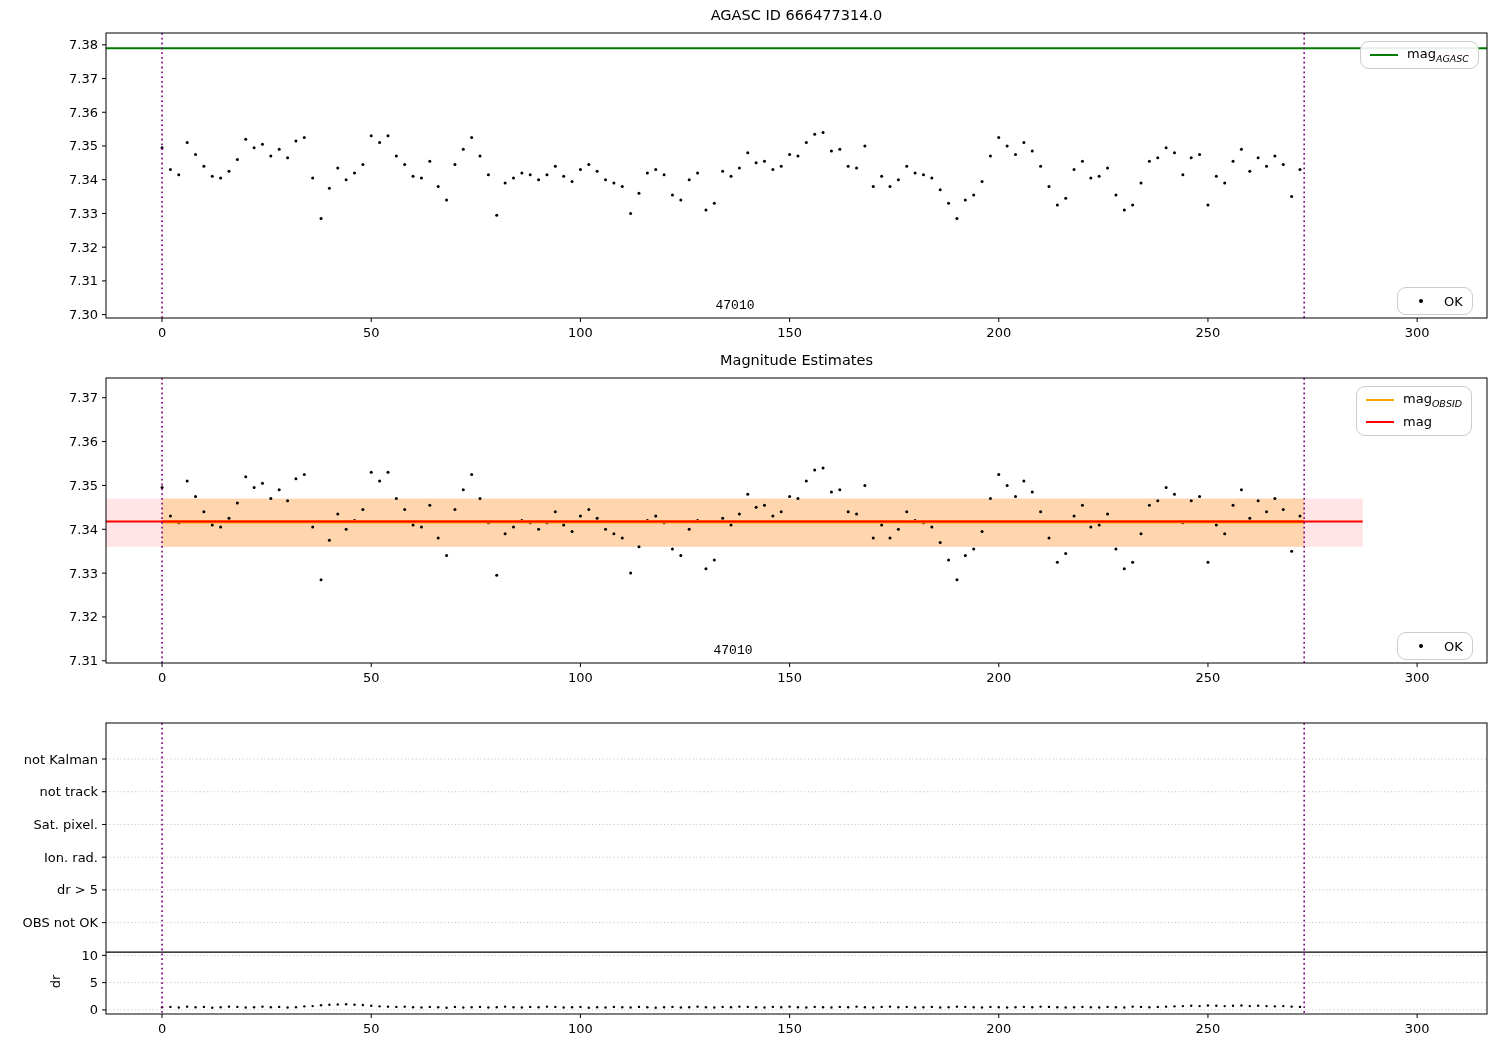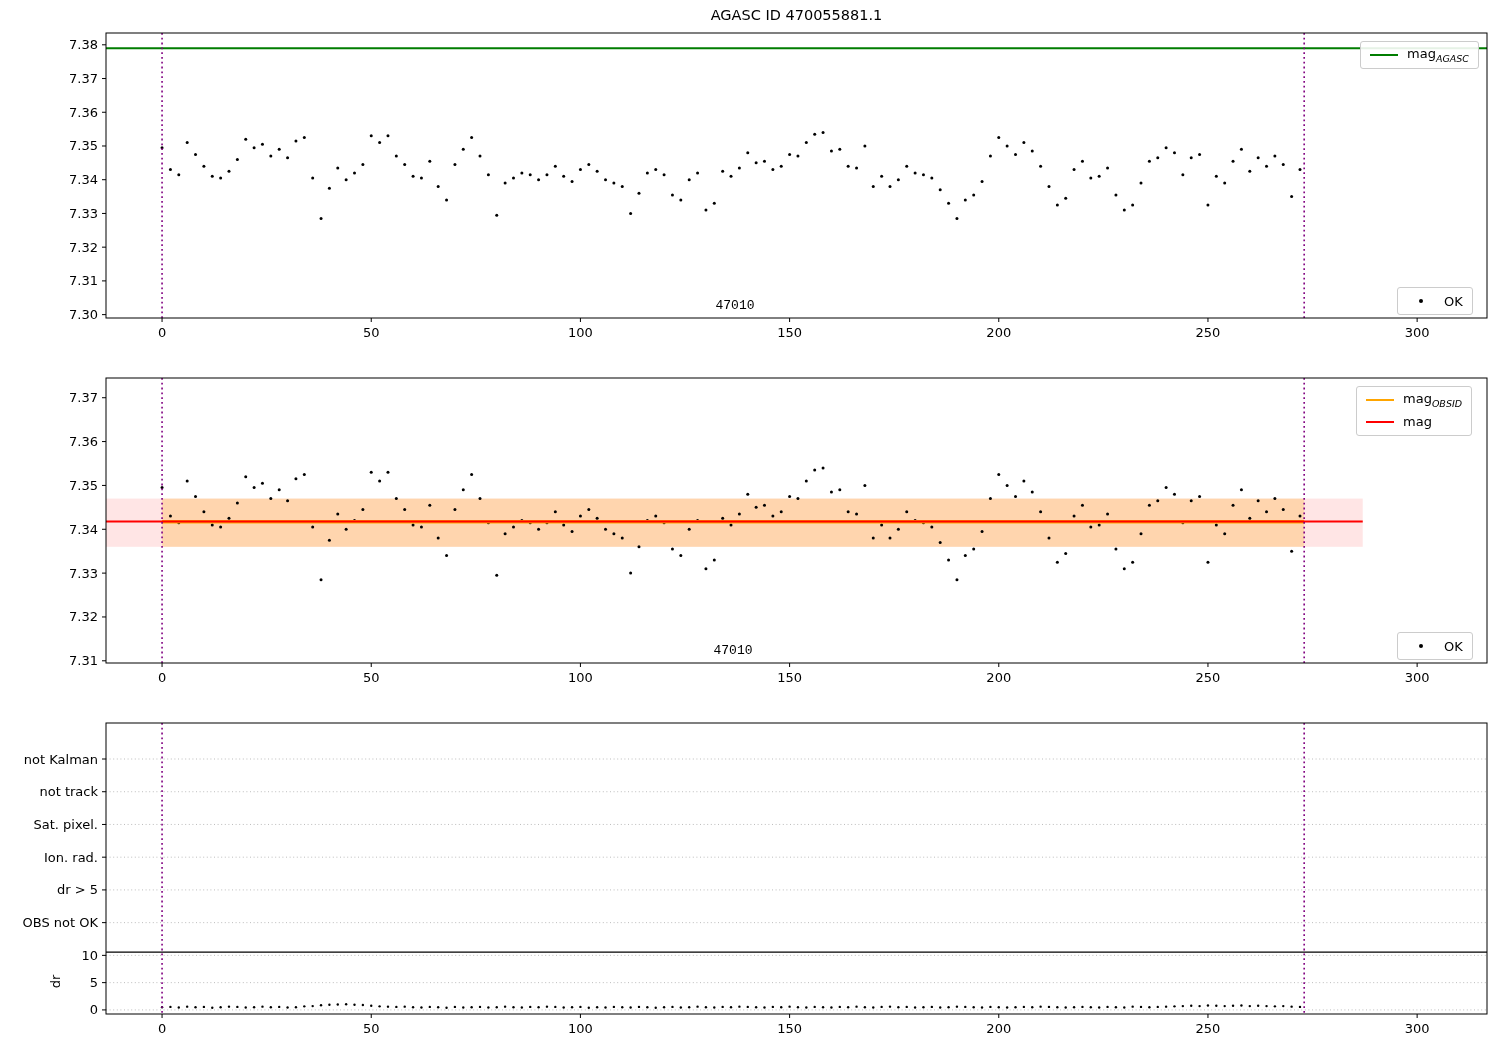--- a/index.html
+++ b/index.html
@@ -2,21 +2,21 @@
 <html><head>
 <meta charset="utf-8">
 <style>
   html,body{margin:0;padding:0;background:#fff;}
   #figure{position:relative;width:1500px;height:1050px;background:#ffffff;overflow:hidden;
           font-family:"DejaVu Sans","Liberation Sans",sans-serif;color:#000;}
   svg text{font-family:"DejaVu Sans","Liberation Sans",sans-serif;}
   .tick{font-size:13px;fill:#000;}
   .ptitle{position:absolute;left:106px;width:1381px;text-align:center;font-size:14.5px;}
   .ann{position:absolute;font-size:13px;transform:translateX(-50%);white-space:nowrap;font-family:Liberation Mono, monospace;}
-  .legend{position:absolute;background:rgba(255,255,255,0.9);border:1px solid #cccccc;border-radius:3px;
+  .legend{position:absolute;background:rgba(255,255,255,0.9);border:1px solid #cccccc;border-radius:9px;
           font-size:13px;padding:4px 9px;display:flex;flex-direction:column;justify-content:center;gap:5px;}
   .lrow{display:flex;align-items:center;gap:9px;white-space:nowrap;}
   .sample{width:28px;height:0;border-top-width:2.5px;border-top-style:solid;flex:0 0 auto;}
   .dotsample{width:28px;display:flex;justify-content:center;align-items:center;flex:0 0 auto;}
   .dotsample i{width:4px;height:4px;border-radius:50%;background:#000;}
   .lbl sub{font-style:italic;font-size:9.5px;}
   #ylabel-dr{position:absolute;left:40px;top:974px;width:30px;text-align:center;font-size:13px;
              transform:rotate(-90deg);}
 </style>
 </head>
@@ -553,21 +553,22 @@
         <text x="98" y="927.1363636363636" text-anchor="end" class="tick">OBS not OK</text>
         <line x1="102" x2="106" y1="955.3636363636364" y2="955.3636363636364" stroke="#000"></line>
         <text x="98" y="959.8636363636364" text-anchor="end" class="tick">10</text>
         <line x1="102" x2="106" y1="982.6363636363636" y2="982.6363636363636" stroke="#000"></line>
         <text x="98" y="987.1363636363636" text-anchor="end" class="tick">5</text>
         <line x1="102" x2="106" y1="1009.9090909090909" y2="1009.9090909090909" stroke="#000"></line>
         <text x="98" y="1014.4090909090909" text-anchor="end" class="tick">0</text>
       </g>
     </svg>
 
-  <div class="ptitle" style="top:7px">AGASC ID 470055881.1</div>
+  <div class="ptitle" style="top:7px">AGASC ID 666477314.0</div>
+  <div class="ptitle" style="top:352px">Magnitude Estimates</div>
 
   <div class="ann" style="left:735px;top:298px">47010</div>
   <div class="ann" style="left:733px;top:643px">47010</div>
 
   <div class="legend" style="left:1360px;top:41px;height:18px">
     <div class="lrow">
       <span class="sample" style="border-top-color:#007d00"></span>
       <span class="lbl"><span>mag</span><sub>AGASC</sub></span>
     </div>
   </div>

